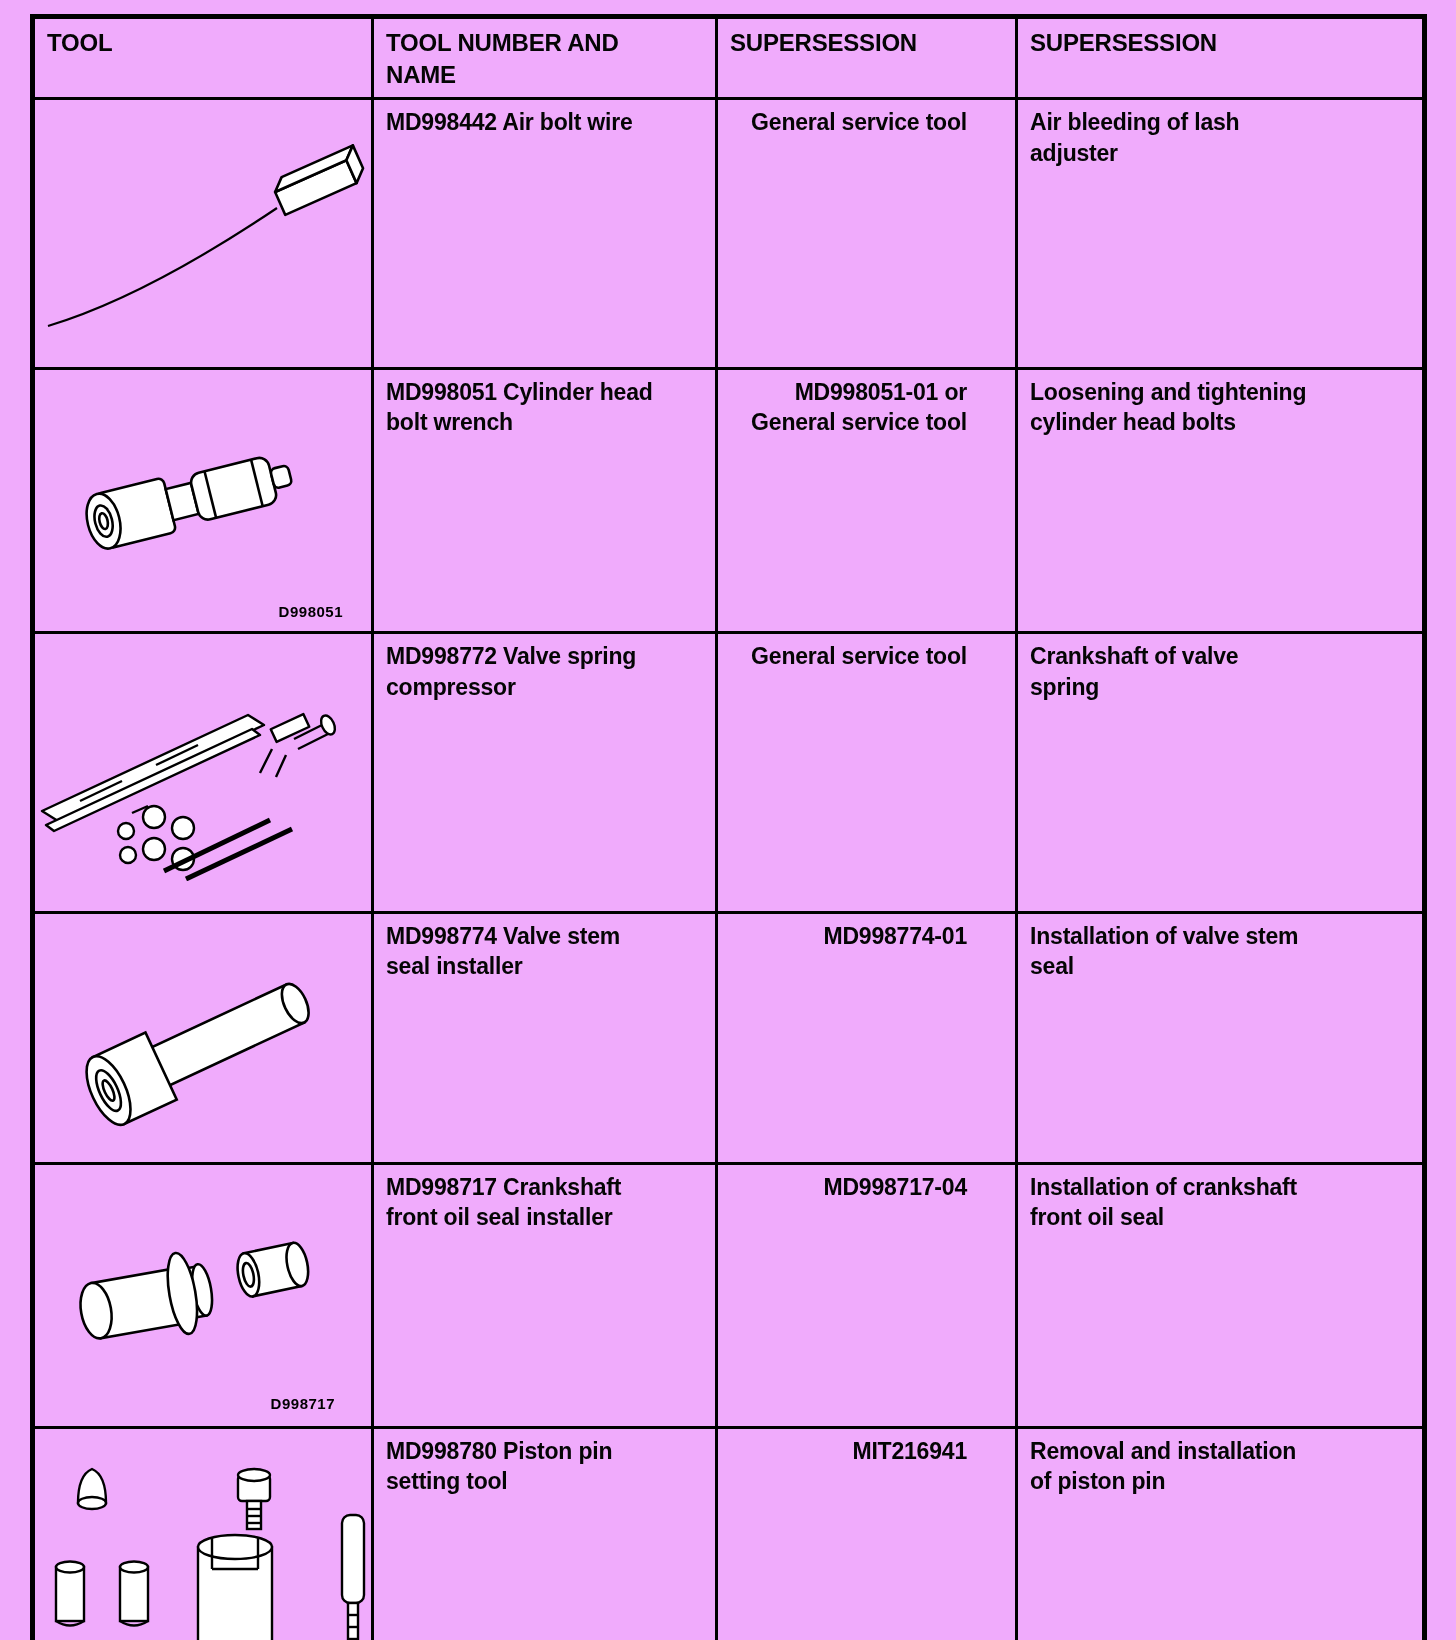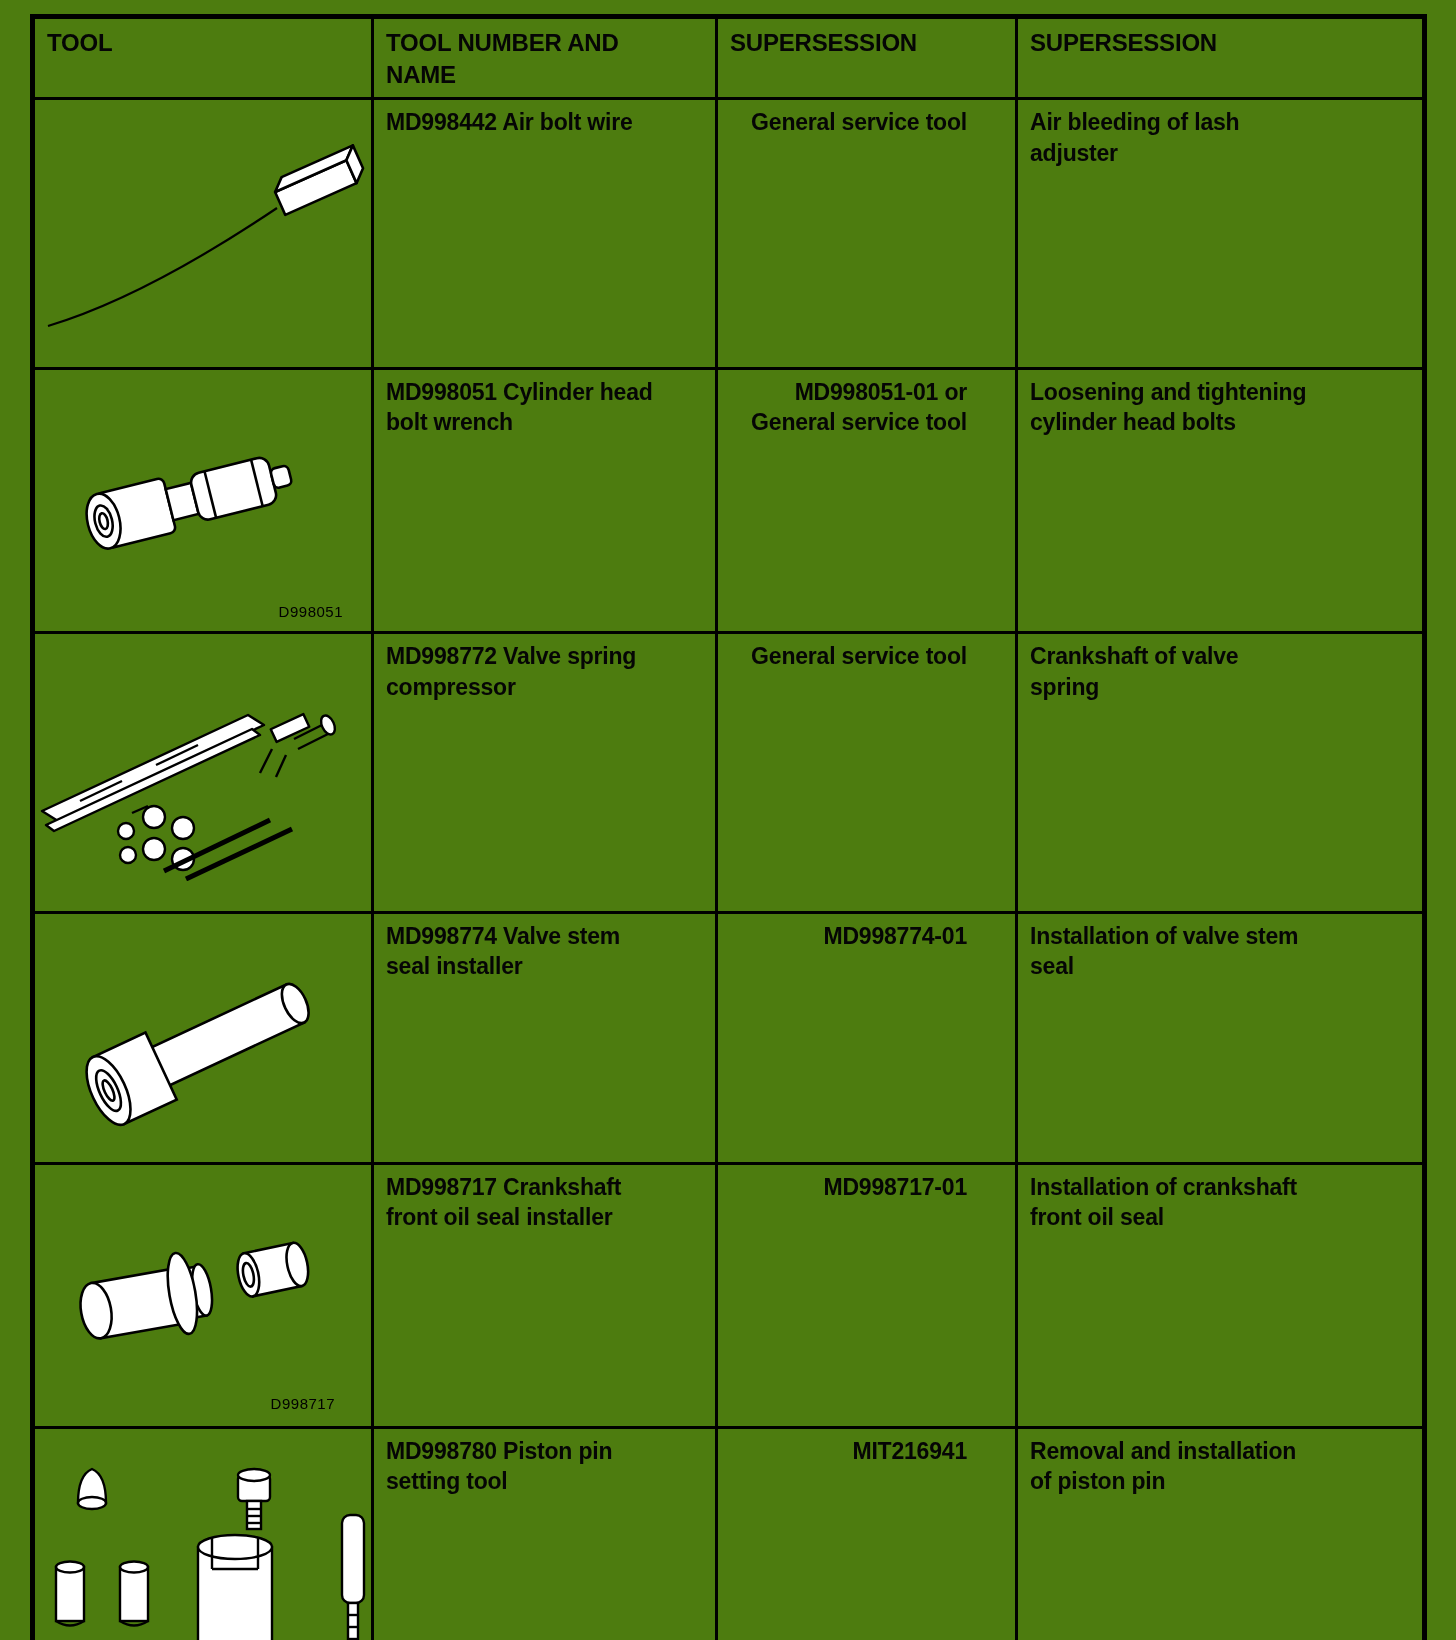--- a/index.html
+++ b/index.html
@@ -1,21 +1,21 @@
 <!DOCTYPE html>
 <html><head>
 <meta charset="utf-8">
 <style>
   html,body{margin:0;padding:0;}
   body{
     width:1456px;height:1640px;background:#ffffff;position:relative;
     font-family:"Liberation Sans", sans-serif;color:#050505;
     -webkit-font-smoothing:antialiased;
   }
-  .page{position:absolute;inset:0;background:#4d7c0f;}
+  .page{position:absolute;inset:0;background:#f0abfc;}
   table.tool-table{
     position:absolute;left:30px;top:14px;width:1392px;
     border-collapse:collapse;table-layout:fixed;
     border:5px solid #000;
   }
   col.c1{width:340px}
   col.c2{width:344px}
   col.c3{width:300px}
   col.c4{width:408px}
   th,td{
@@ -28,21 +28,21 @@
     white-space:pre-line;
     color:#050505;
     overflow:hidden;
   }
   th{font-size:24px;padding-top:8px;}
   td.img-cell{padding:0;position:relative;}
   td.col3{padding-right:48px;text-align:right;}
   td.col4{padding-right:60px;margin-left:22px;}
   .tool-svg{display:block;margin:0 auto;}
   .img-label{
-    position:absolute;font-size:15px;font-weight:normal;letter-spacing:0.5px;
+    position:absolute;font-size:15px;font-weight:bold;letter-spacing:0.5px;
     color:#000;
   }
   .lbl-r2{right:28px;bottom:9px;}
   .lbl-r5{right:36px;bottom:12px;}
   svg line, svg path, svg rect, svg ellipse, svg circle, svg polygon{vector-effect:none;}
 </style>
 </head>
 <body>
 
 <div class="page">
@@ -170,21 +170,21 @@
             <rect x="212" y="52" width="50" height="44"></rect>
             <ellipse cx="262" cy="74" rx="10" ry="22"></ellipse>
             <ellipse cx="212" cy="74" rx="10" ry="22"></ellipse>
             <ellipse cx="212" cy="74" rx="5" ry="12"></ellipse>
           </g>
         </svg>
         <span class="img-label lbl-r5">D998717</span>
       </td>
       <td>MD998717 Crankshaft
 front oil seal installer</td>
-      <td class="col3">MD998717-01</td>
+      <td class="col3">MD998717-04</td>
       <td class="col4">Installation of crankshaft
 front oil seal</td>
     </tr>
 
     <tr style="height:296px">
       <td class="img-cell">
         <svg class="tool-svg" width="334" height="290" viewBox="0 0 334 290">
           <g stroke="#000" fill="#fff" stroke-width="2.4">
             <path d="M42 44 Q42 16 56 10 Q70 16 70 44 Z"></path>
             <ellipse cx="56" cy="44" rx="14" ry="6"></ellipse>

